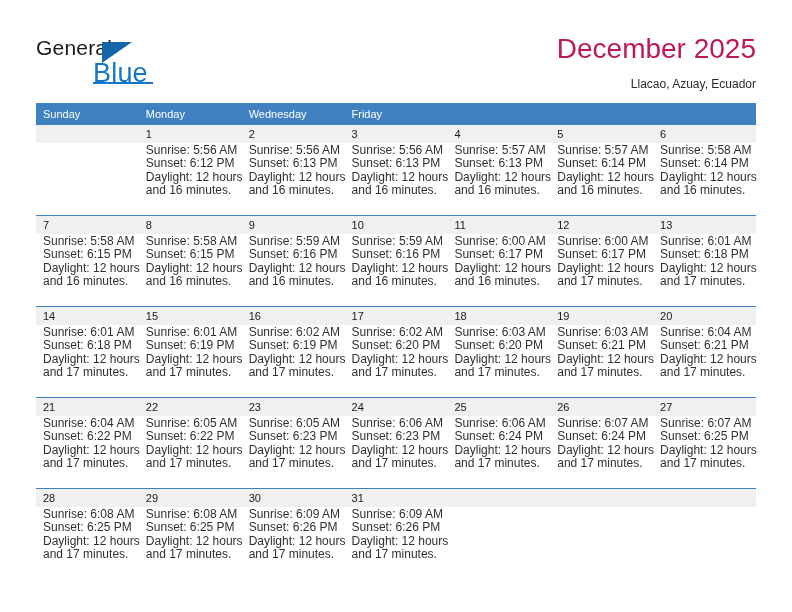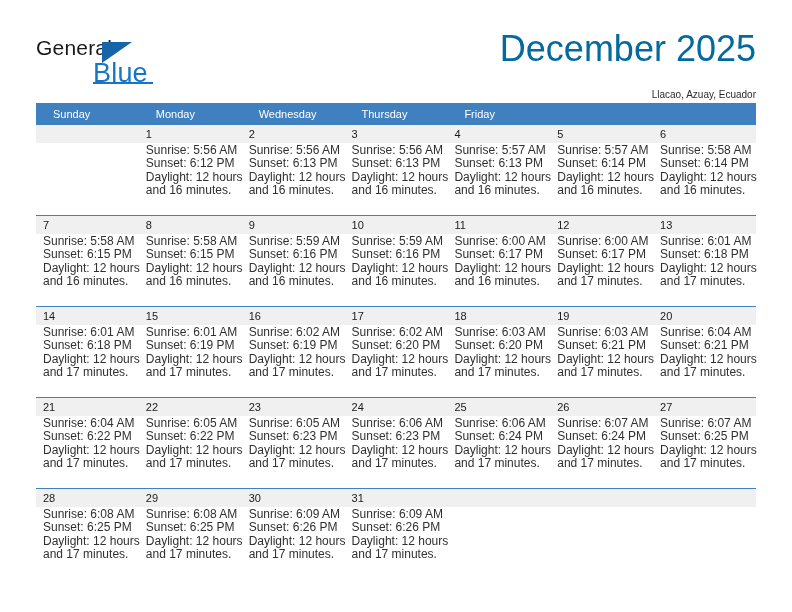--- a/index.html
+++ b/index.html
@@ -72,52 +72,52 @@
     background: #1577c4;
   }
 
   .title-block {
     position: absolute;
     right: 36px;
     top: 32px;
     text-align: right;
   }
   .cal-title {
-    font-size: 36px;
-    color: #0369a1;
+    font-size: 28px;
+    color: #be185d;
     line-height: 34px;
     white-space: nowrap;
     font-weight: normal;
   }
   .cal-subtitle {
-    font-size: 10px;
+    font-size: 12px;
     color: #2b2b2b;
     line-height: 22px;
-    margin-top: 18px;
+    margin-top: 7px;
     white-space: nowrap;
   }
 
   
   .calendar {
     position: absolute;
     left: 36px;
     top: 103px;
     width: 720px;
   }
   .dow-row {
     display: flex;
     width: 720px;
     height: 22px;
     background: #3f80c0;
   }
   .dow-cell {
     flex: 0 0 102.857px;
     width: 102.857px;
     box-sizing: border-box;
-    padding-left: 17px;
+    padding-left: 7px;
     color: #ffffff;
     font-size: 11px;
     line-height: 22px;
     white-space: nowrap;
     overflow: hidden;
   }
 
   .week {
     width: 720px;
     border-top: 1px solid #3f80c0;
@@ -178,21 +178,20 @@
       <div class="cal-subtitle">Llacao, Azuay, Ecuador</div>
     </div>
 
   </div>
 
   <div class="calendar">
     <div class="dow-row" id="dow-row">
         <div class="dow-cell">Sunday</div>
         <div class="dow-cell">Monday</div>
         <div class="dow-cell">Wednesday</div>
-        <div class="dow-cell">Thursday</div>
         <div class="dow-cell">Friday</div>
       </div>
     <div id="weeks-container">
         <div class="week">
           <div class="week-nums">
             <div class="num-cell"></div>
             <div class="num-cell">1</div>
             <div class="num-cell">2</div>
             <div class="num-cell">3</div>
             <div class="num-cell">4</div>

